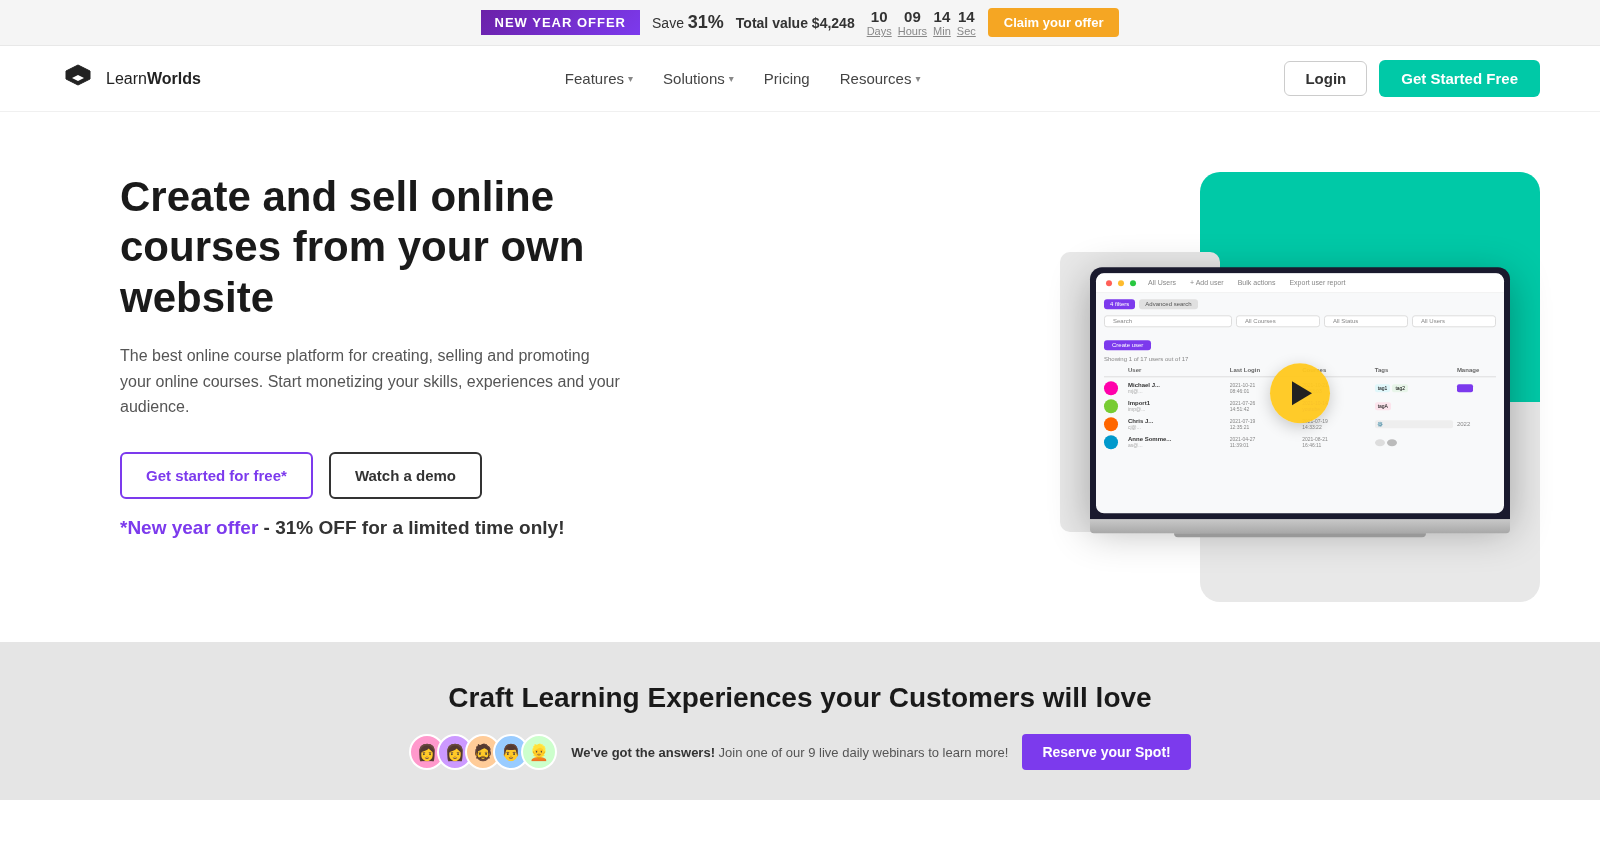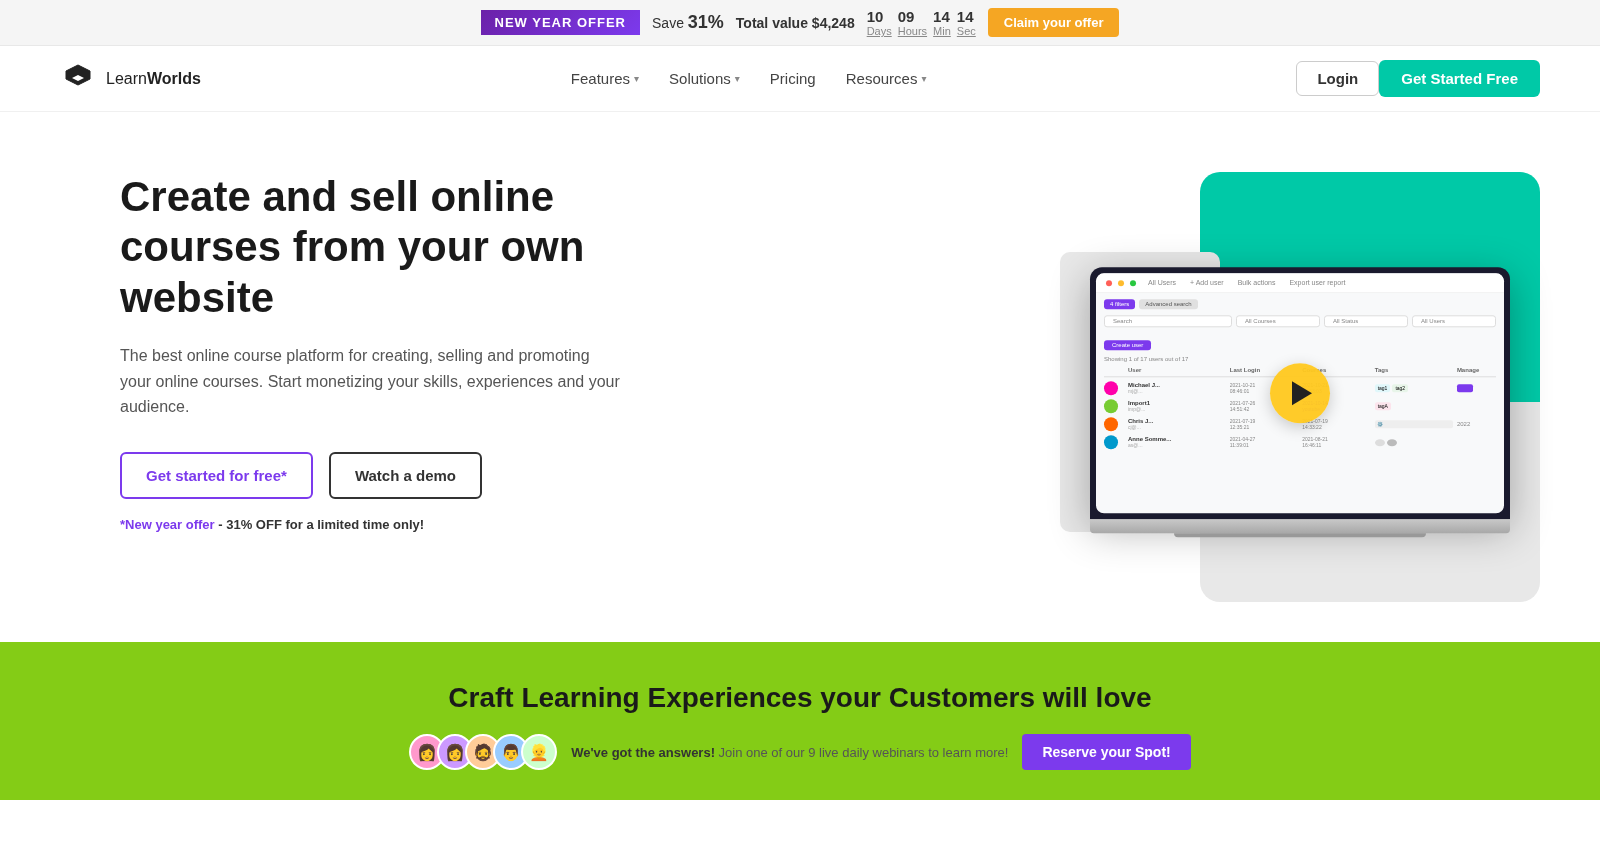--- a/index.html
+++ b/index.html
@@ -40,20 +40,21 @@
       font-weight: 600;
     }
     .countdown {
       display: flex;
       gap: 6px;
       align-items: center;
     }
     .countdown-unit {
       display: flex;
       flex-direction: column;
+      align-items: center;
     }
     .countdown-num {
       font-weight: 700;
       font-size: 15px;
       color: #333;
     }
     .countdown-label {
       font-size: 11px;
       color: #888;
       text-transform: capitalize;
@@ -111,20 +112,21 @@
       align-items: center;
       gap: 4px;
     }
     .chevron {
       font-size: 10px;
       color: #888;
     }
     .nav-actions {
       display: flex;
       align-items: center;
+      gap: 12px;
     }
     .login-btn {
       border: 1.5px solid #ccc;
       background: #fff;
       color: #333;
       padding: 8px 20px;
       border-radius: 6px;
       font-size: 15px;
       font-weight: 600;
       cursor: pointer;
@@ -186,21 +188,21 @@
       border: 2px solid #333;
       background: #fff;
       color: #333;
       padding: 13px 24px;
       border-radius: 6px;
       font-size: 15px;
       font-weight: 700;
       cursor: pointer;
     }
     .offer-note {
-      font-size: 13px;
+      font-size: 19px;
       color: #555;
     }
     .offer-note .offer-link {
       color: #7c3aed;
       font-weight: 600;
     }
     .offer-note .offer-desc {
       font-weight: 600;
       color: #333;
     }
@@ -316,21 +318,21 @@
       left: 50%;
       transform: translateX(-50%);
       width: 60%;
       height: 4px;
       background: #999;
       border-radius: 0 0 6px 6px;
     }
 
     
     .bottom-section {
-      background: #84cc16;
+      background: #e5e5e5;
       padding: 40px 20px 30px;
       text-align: center;
     }
     .bottom-title {
       font-size: 28px;
       font-weight: 900;
       color: #1a1a1a;
       margin-bottom: 20px;
     }
     .webinar-bar {

